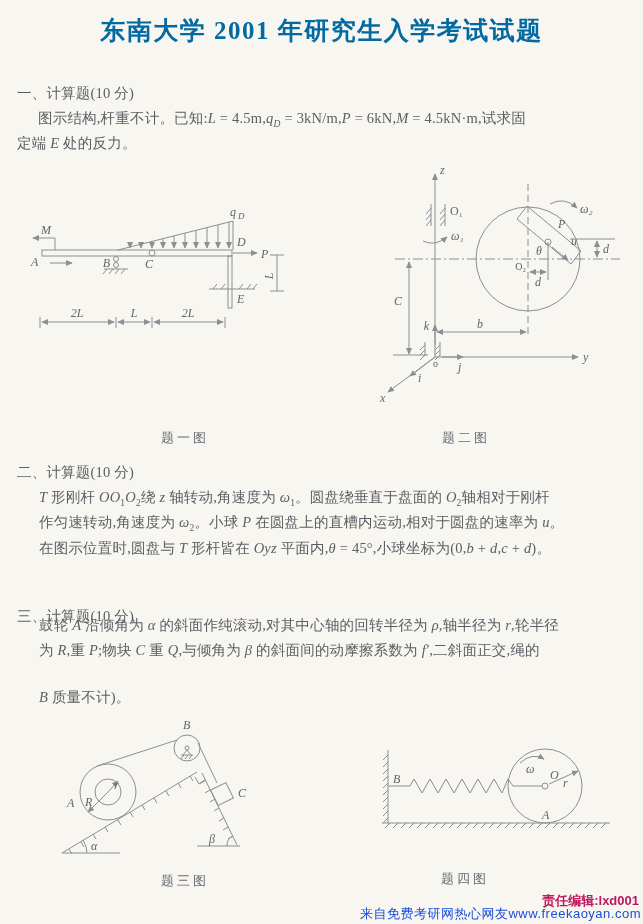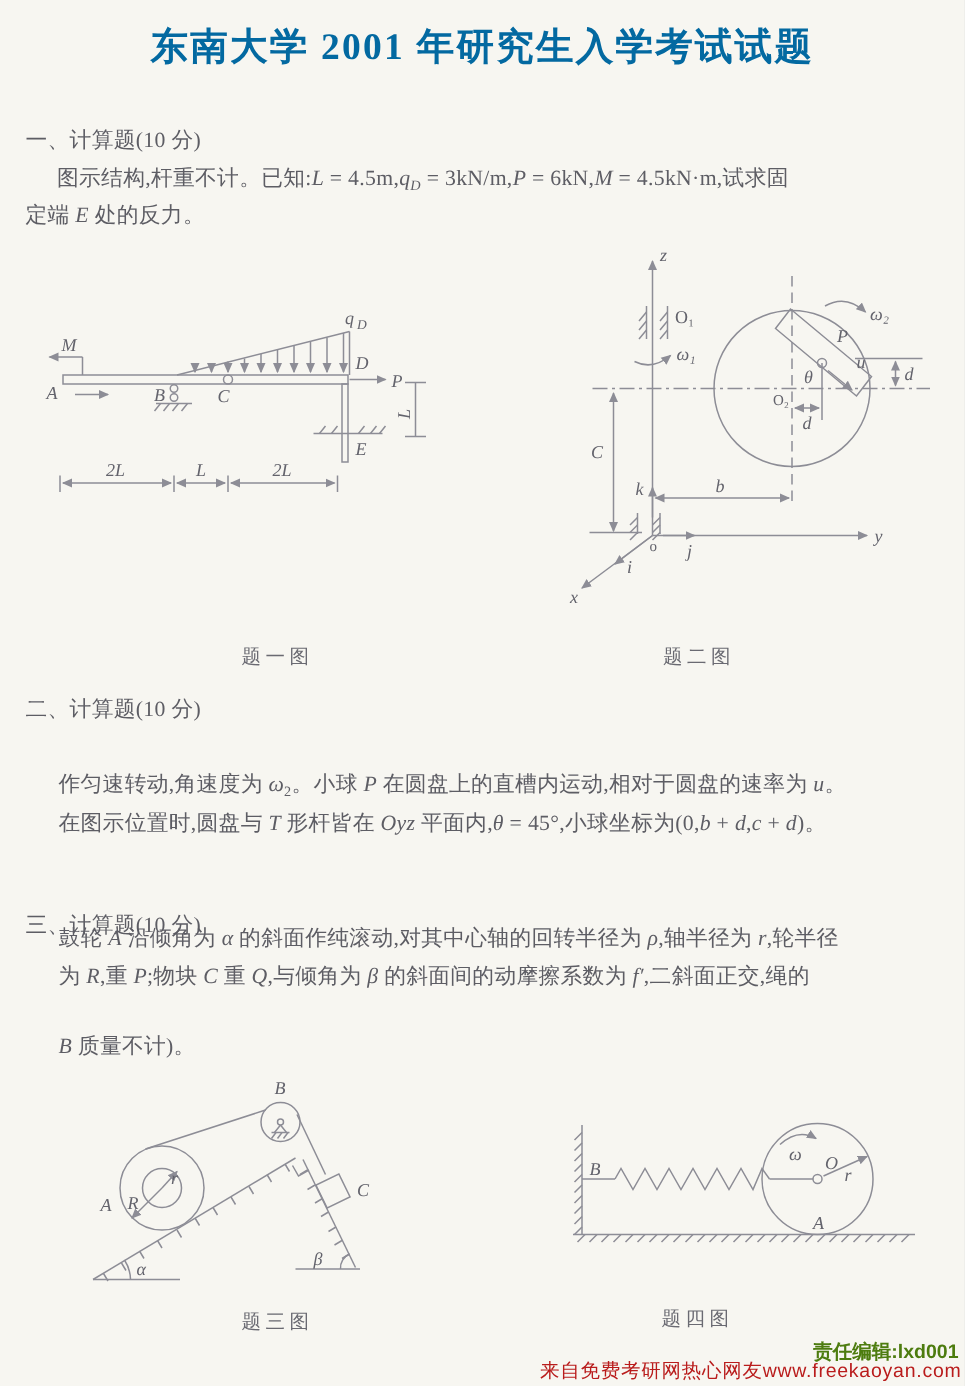--- a/index.html
+++ b/index.html
@@ -10,22 +10,22 @@
   .line { position:absolute; white-space:nowrap; font-size:14.5px; letter-spacing:0.2px; }
   .it { font-style:italic; }
   sub { font-size:9.5px; }
   .fig { position:absolute; }
   svg .st { stroke:#8d8d96; fill:none; stroke-width:1; }
   svg text { fill:#63636c; font-size:12px; font-family:"Liberation Serif","DejaVu Serif",serif; }
   svg text.m { font-style:italic; }
   svg text.sm { font-size:9px; }
   svg text.cap { font-size:13px; letter-spacing:3px; fill:#6a6a72; }
   .footer-editor { position:absolute; right:4px; top:892px; font-size:13px; font-weight:bold;
-                   color:#4d7c0f; font-family:"Liberation Sans","DejaVu Sans",sans-serif; z-index:2;}
-  .footer-source { position:absolute; right:2px; top:905px; font-size:13px; color:#b91c1c;
+                   color:#be185d; font-family:"Liberation Sans","DejaVu Sans",sans-serif; z-index:2;}
+  .footer-source { position:absolute; right:2px; top:905px; font-size:13px; color:#1d4ed8;
                    font-family:"Liberation Sans","DejaVu Sans",sans-serif; letter-spacing:0.5px; z-index:1;}
 </style>
 </head>
 <body>
 
 <div class="page">
 
   <h1 class="title">东南大学 2001 年研究生入学考试试题</h1>
 
   <svg width="0" height="0" style="position:absolute" aria-hidden="true">
@@ -173,20 +173,21 @@
       <text class="m" x="128" y="213">j</text>
       <line class="st" x1="105" y1="199" x2="58" y2="234" marker-end="url(#ah)"></line>
       <text class="m" x="50" y="244">x</text>
       <line class="st" x1="105" y1="199" x2="80" y2="218" marker-end="url(#ah)"></line>
       <text class="m" x="88" y="224">i</text>
     </g>
     <text class="cap" x="136" y="284" text-anchor="middle">题二图</text>
   </svg>
 
   <div class="line" style="left:17px; top:463px">二、计算题(10 分)</div>
+  <div class="line" style="left:39px; top:488px"><span class="it">T</span><span> 形刚杆 </span><span class="it">OO</span><sub>1</sub><span class="it">O</span><sub>2</sub><span>绕 </span><span class="it">z</span><span> 轴转动,角速度为 </span><span class="it">ω</span><sub>1</sub><span>。圆盘绕垂直于盘面的 </span><span class="it">O</span><sub>2</sub><span>轴相对于刚杆</span></div>
   <div class="line" style="left:39px; top:513px"><span>作匀速转动,角速度为 </span><span class="it">ω</span><sub>2</sub><span>。小球 </span><span class="it">P</span><span> 在圆盘上的直槽内运动,相对于圆盘的速率为 </span><span class="it">u</span><span>。</span></div>
   <div class="line" style="left:39px; top:539px"><span>在图示位置时,圆盘与 </span><span class="it">T</span><span> 形杆皆在 </span><span class="it">Oyz</span><span> 平面内,</span><span class="it">θ</span><span> = 45°,小球坐标为(0,</span><span class="it">b</span><span> + </span><span class="it">d</span><span>,</span><span class="it">c</span><span> + </span><span class="it">d</span><span>)。</span></div>
 
   <div class="line" style="left:17px; top:607px">三、计算题(10 分)</div>
   <div class="line" style="left:39px; top:616px"><span>鼓轮 </span><span class="it">A</span><span> 沿倾角为 </span><span class="it">α</span><span> 的斜面作纯滚动,对其中心轴的回转半径为 </span><span class="it">ρ</span><span>,轴半径为 </span><span class="it">r</span><span>,轮半径</span></div>
   <div class="line" style="left:39px; top:641px"><span>为 </span><span class="it">R</span><span>,重 </span><span class="it">P</span><span>;物块 </span><span class="it">C</span><span> 重 </span><span class="it">Q</span><span>,与倾角为 </span><span class="it">β</span><span> 的斜面间的动摩擦系数为 </span><span class="it">f′</span><span>,二斜面正交,绳的</span></div>
   <div class="line" style="left:39px; top:688px"><span class="it">B</span><span> 质量不计)。</span></div>
 
   <svg class="fig" style="left:25px; top:715px" width="290" height="185" viewBox="0 0 290 185">
     <g>

